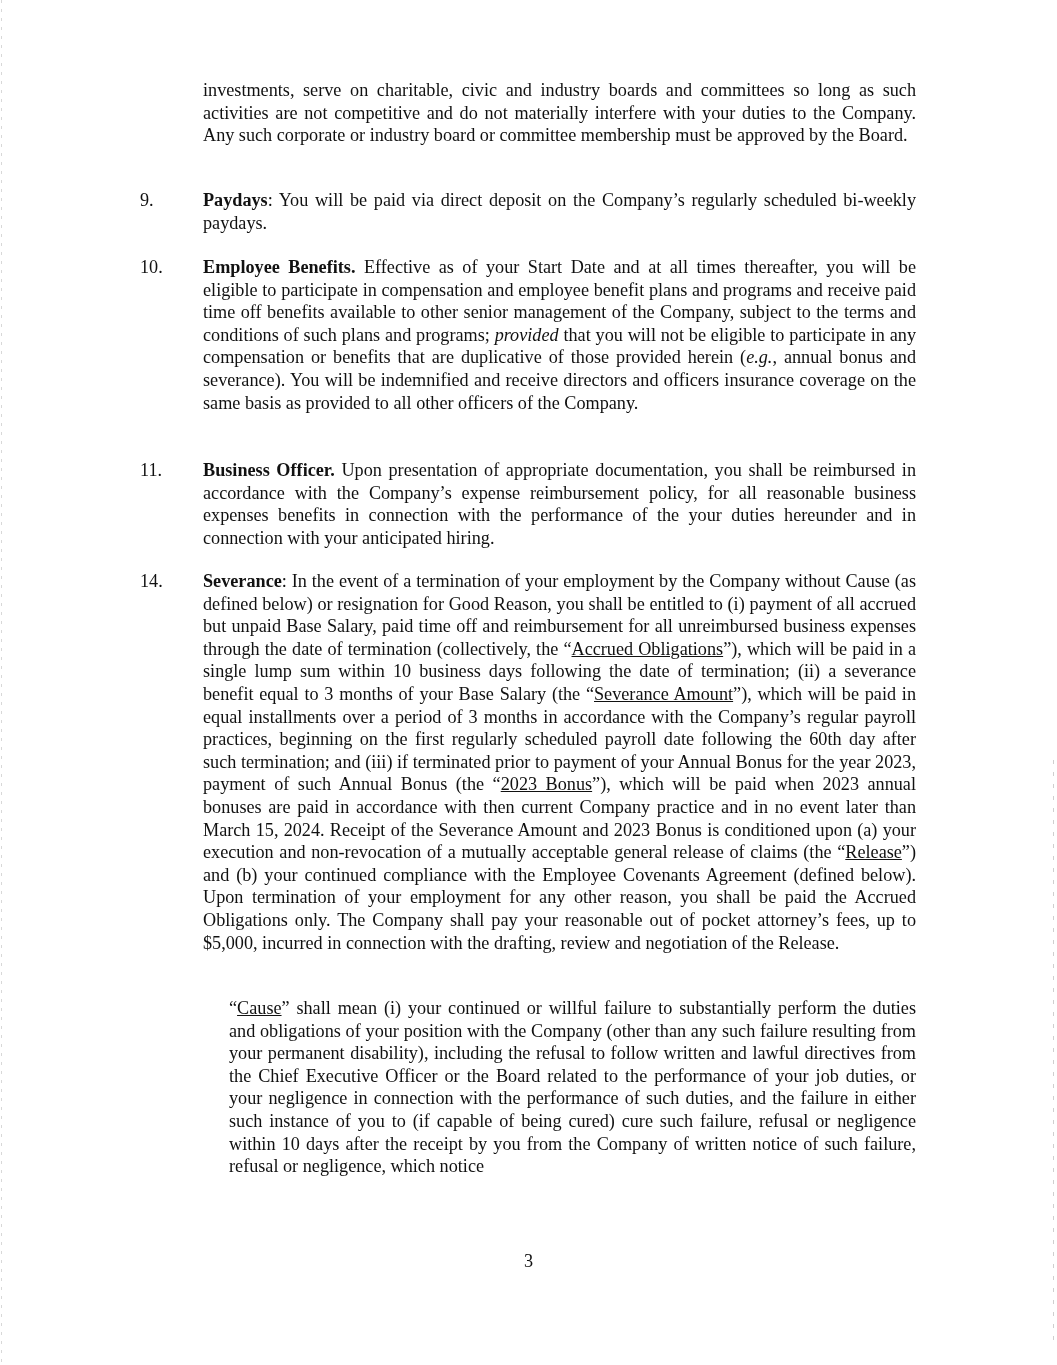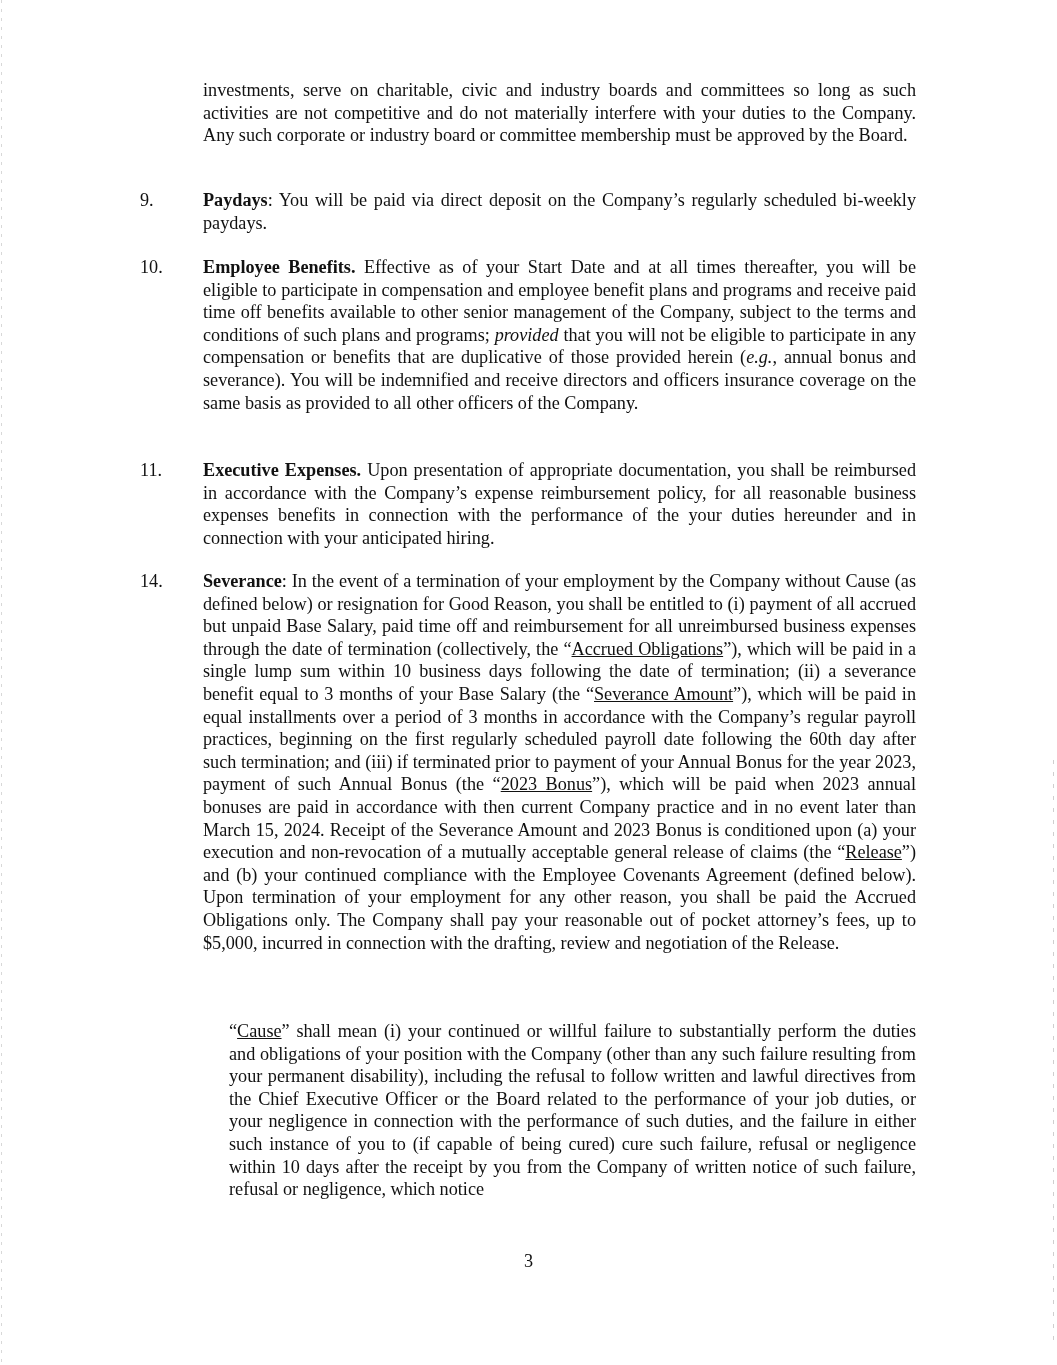--- a/index.html
+++ b/index.html
@@ -24,21 +24,21 @@
     margin: 0;
   }
   .cont { left: 203px; width: 713px; top: 79px; }
   .item { position: absolute; left: 140px; width: 776px; }
   .item .num { position: absolute; left: 0; top: 0; line-height: 22.6px; }
   .item .body { margin-left: 63px; text-align: justify; line-height: 22.6px; }
   .item9 { top: 189px; }
   .item10 { top: 256px; }
   .item11 { top: 459px; }
   .item12 { top: 570px; }
-  .sub { left: 229px; width: 687px; top: 1020px; }
+  .sub { left: 229px; width: 687px; top: 997px; }
   b { font-weight: bold; }
   i { font-style: italic; }
   u { text-decoration: underline; }
   .page-num {
     position: absolute; left: 0; width: 1057px; top: 1250px;
     text-align: center; line-height: 22px;
   }
 </style>
 </head>
 <body>
@@ -53,21 +53,21 @@
   <div class="body"><b>Paydays</b><span>:</span><span> You will be paid via direct deposit on the Company’s regularly scheduled bi-weekly paydays.</span></div>
 </div>
 
 <div class="item item10">
   <span class="num">10.</span>
   <div class="body"><b>Employee Benefits</b><b>.</b><span> Effective as of your Start Date and at all times thereafter, you will be eligible to participate in compensation and employee benefit plans and programs and receive paid time off benefits available to other senior management of the Company, subject to the terms and conditions of such plans and programs; </span><i>provided</i><span> that you will not be eligible to participate in any compensation or benefits that are duplicative of those provided herein (</span><i>e.g.</i><span>, annual bonus and severance). You will be indemnified and receive directors and officers insurance coverage on the same basis as provided to all other officers of the Company.</span></div>
 </div>
 
 <div class="item item11">
   <span class="num">11.</span>
-  <div class="body"><b>Executive Expenses.</b><span> Upon presentation of appropriate documentation, you shall be reimbursed in accordance with the Company’s expense reimbursement policy, for all reasonable business expenses benefits in connection with the performance of the your duties hereunder and in connection with your anticipated hiring.</span></div>
+  <div class="body"><b>Business Officer.</b><span> Upon presentation of appropriate documentation, you shall be reimbursed in accordance with the Company’s expense reimbursement policy, for all reasonable business expenses benefits in connection with the performance of the your duties hereunder and in connection with your anticipated hiring.</span></div>
 </div>
 
 <div class="item item12">
   <span class="num">14.</span>
   <div class="body"><b>Severance</b><span>:</span><span> In the event of a termination of your employment by the Company without Cause (as defined below) or resignation for Good Reason, you shall be entitled to (i) payment of all accrued but unpaid Base Salary, paid time off and reimbursement for all unreimbursed business expenses through the date of termination (collectively, the “</span><u>Accrued Obligations</u><span>”), which will be paid in a single lump sum within 10 business days following the date of termination; (ii) a severance benefit equal to 3 months of your Base Salary (the “</span><u>Severance Amount</u><span>”), which will be paid in equal installments over a period of 3 months in accordance with the Company’s regular payroll practices, beginning on the first regularly scheduled payroll date following the 60th day after such termination; and (iii) if terminated prior to payment of your Annual Bonus for the year 2023, payment of such Annual Bonus (the “</span><u>2023 Bonus</u><span>”), which will be paid when 2023 annual bonuses are paid in accordance with then current Company practice and in no event later than March 15, 2024.  Receipt of the Severance Amount and 2023 Bonus is conditioned upon (a) your execution and non-revocation of a mutually acceptable general release of claims (the “</span><u>Release</u><span>”) and (b) your continued compliance with the Employee Covenants Agreement (defined below).  Upon termination of your employment for any other reason, you shall be paid the Accrued Obligations only. The Company shall pay your reasonable out of pocket attorney’s fees, up to $5,000, incurred in connection with the drafting, review and negotiation of the Release.</span></div>
 </div>
 
 <p class="para sub"><span>“</span><u>Cause</u><span>” shall mean (i) your continued or willful failure to substantially perform the duties and obligations of your position with the Company (other than any such failure resulting from your permanent disability), including the refusal to follow written and lawful directives from the Chief Executive Officer or the Board related to the performance of your job duties, or your negligence in connection with the performance of such duties, and the failure in either such instance of you to (if capable of being cured) cure such failure, refusal or negligence within 10 days after the receipt by you from the Company of written notice of such failure, refusal or negligence, which notice</span></p>
 
 <div class="page-num">3</div>

